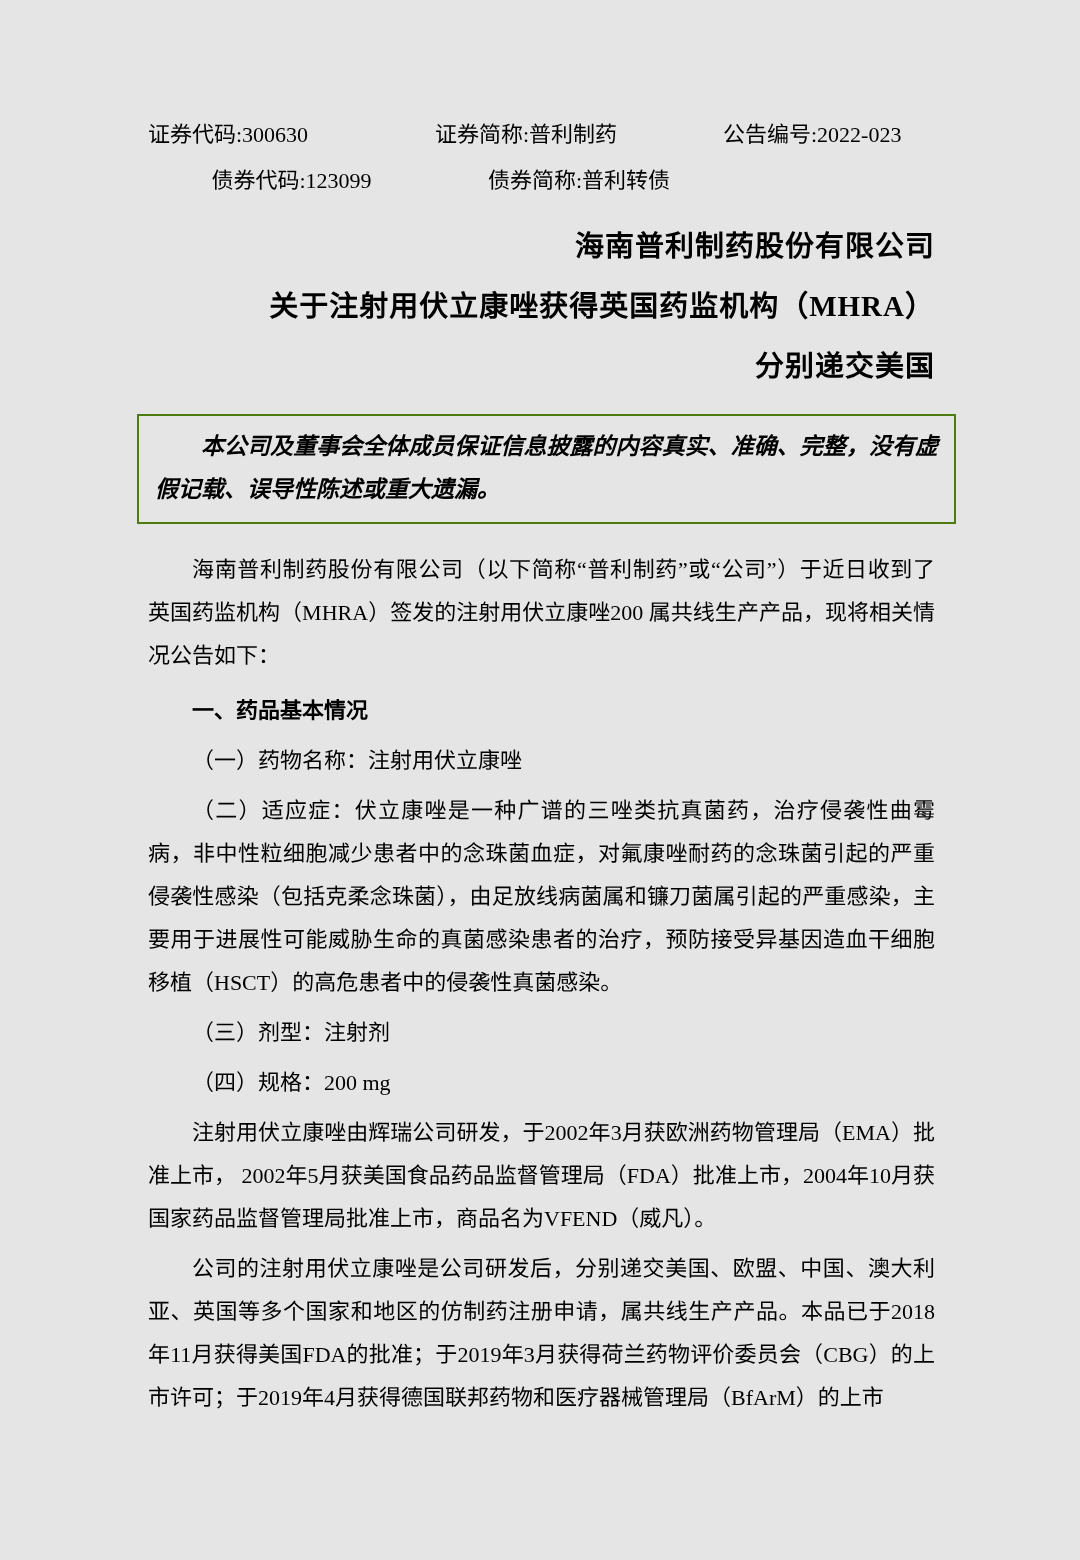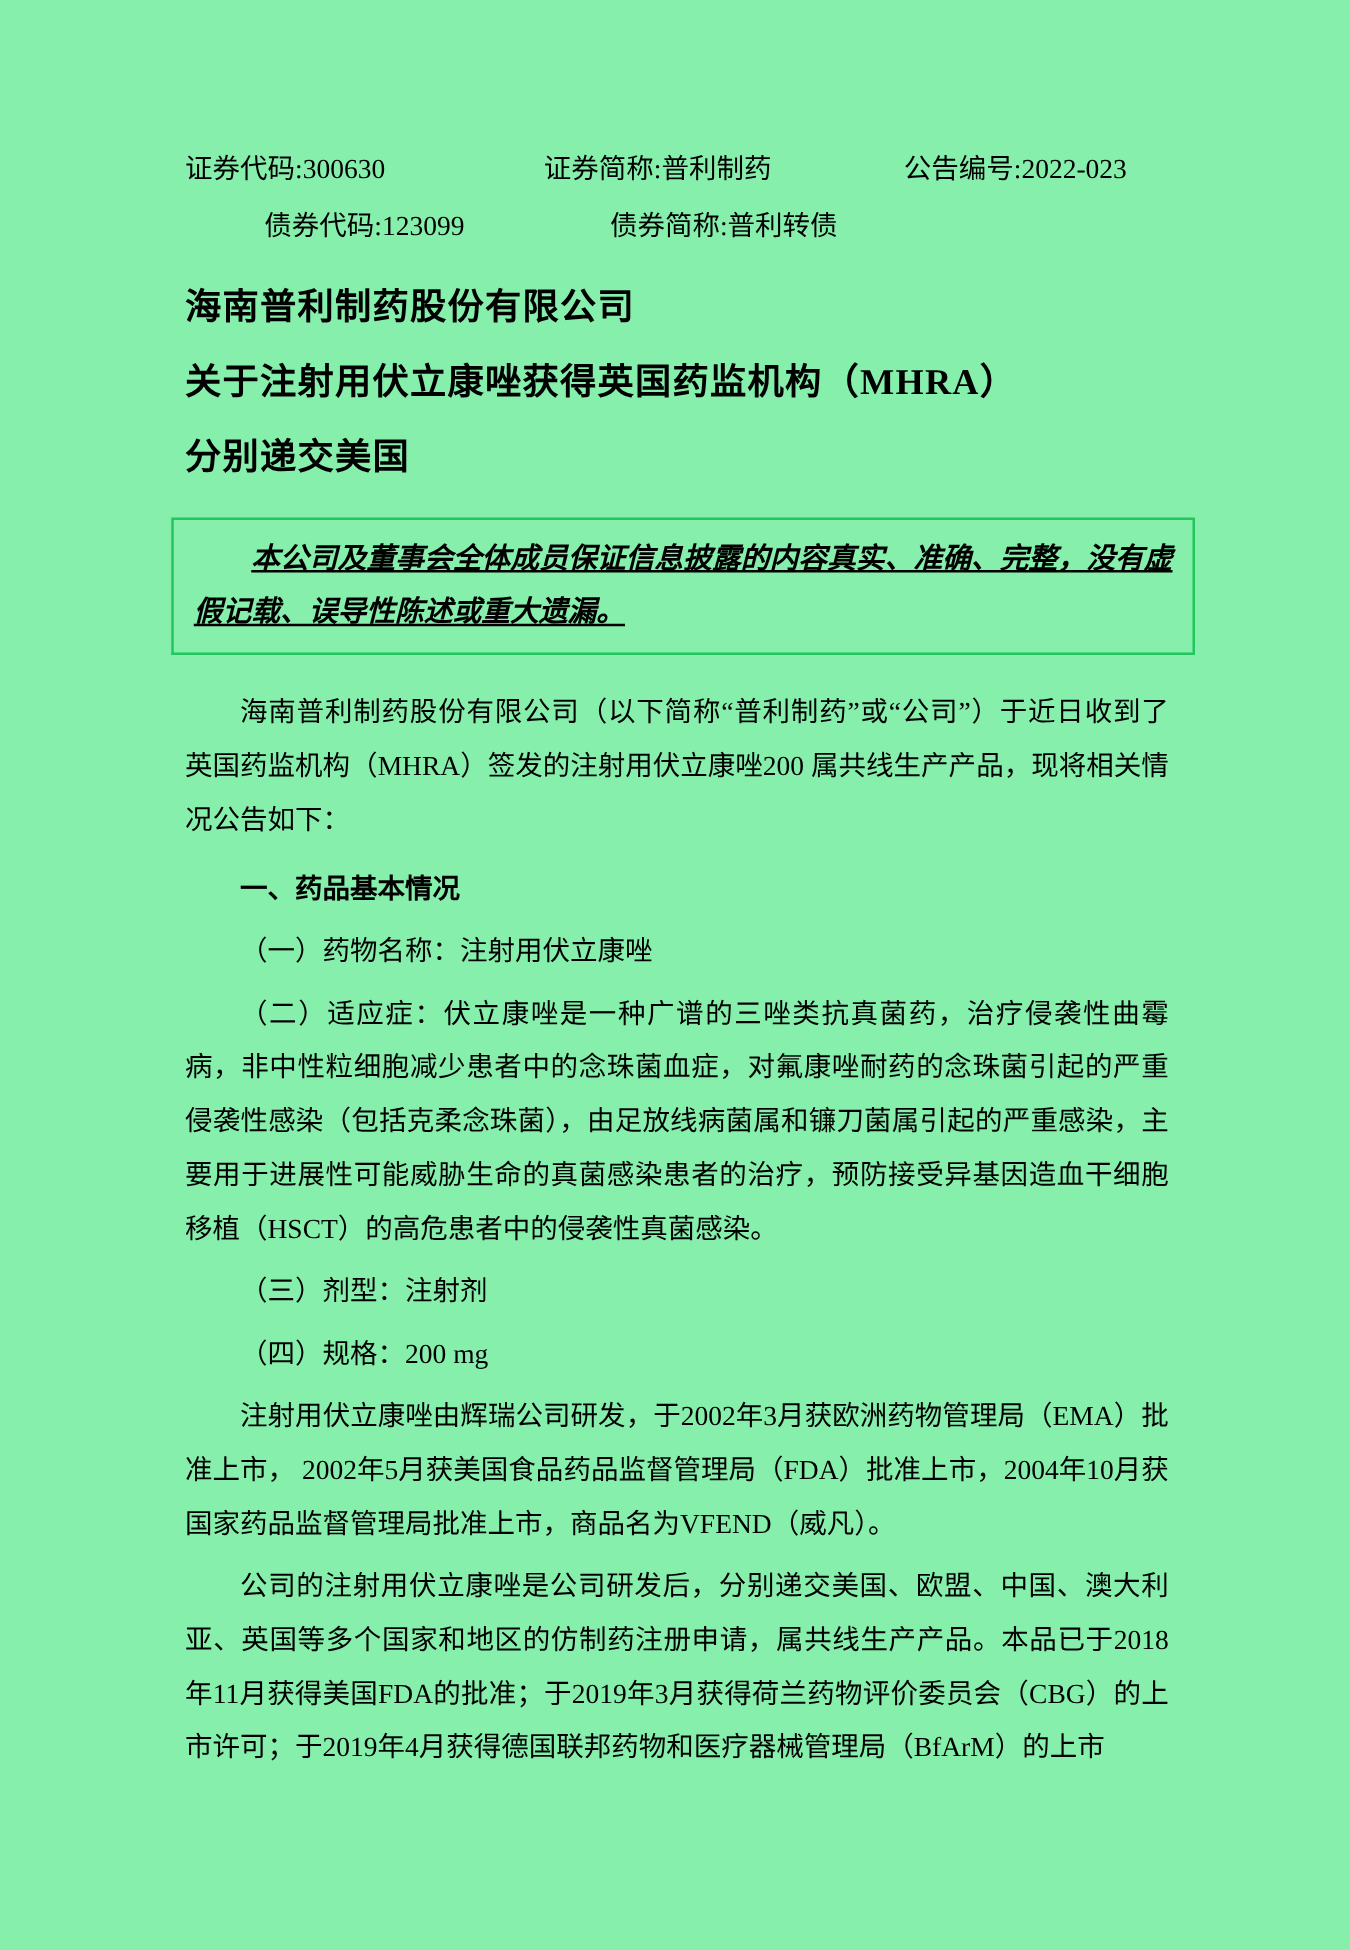--- a/index.html
+++ b/index.html
@@ -5,48 +5,47 @@
   * { margin: 0; padding: 0; box-sizing: border-box; }
   html, body {
     width: 1080px;
     background: #ffffff;
     font-family: "Liberation Serif", "DejaVu Serif", serif;
     color: #000000;
   }
   .page {
     width: 1080px;
     height: 1560px;
-    background: #86efac;
+    background: #e5e5e5;
     padding: 120px 145px 0 148px;
     overflow: hidden;
   }
   
   .meta-row {
     display: grid;
     grid-template-columns: 287px 288px auto;
     font-size: 22px;
     line-height: 30px;
     white-space: nowrap;
   }
   .meta-row + .meta-row { margin-top: 16px; text-align: center; }
   
   .title-block { margin-top: 20px; }
   .title-line {
-    text-align: left;
+    text-align: right;
     font-size: 29px;
     font-weight: bold;
     line-height: 60px;
     letter-spacing: 1px;
   }
   
   .disclaimer-box {
-    border: 2px solid #22c55e;
+    border: 2px solid #4d7c0f;
     margin: 18px -21px 0 -11px;
     padding: 9px 16px 11px 16px;
-    text-decoration: underline;
   }
   .disclaimer-text {
     font-size: 23px;
     line-height: 43px;
     font-weight: bold;
     font-style: italic;
     text-indent: 2em;
     text-align: justify;
   }
   

